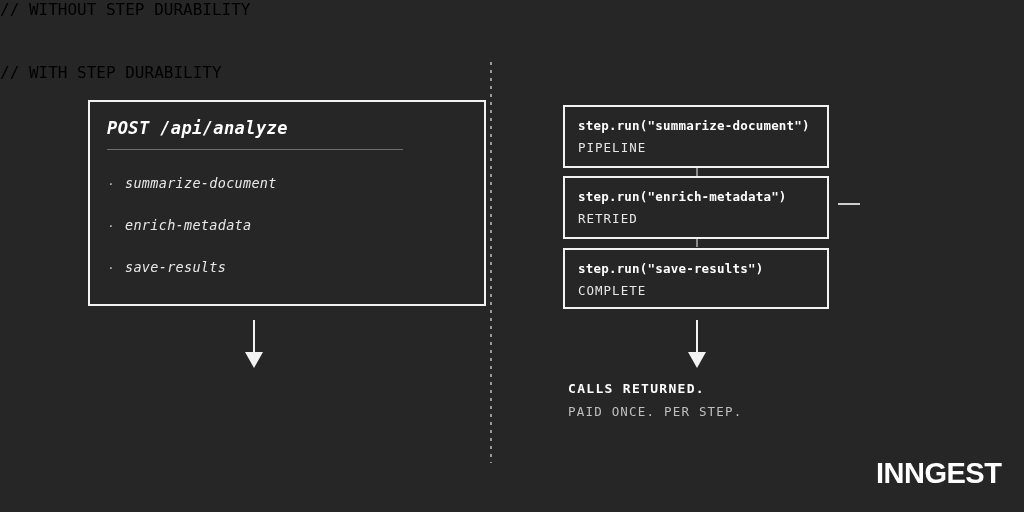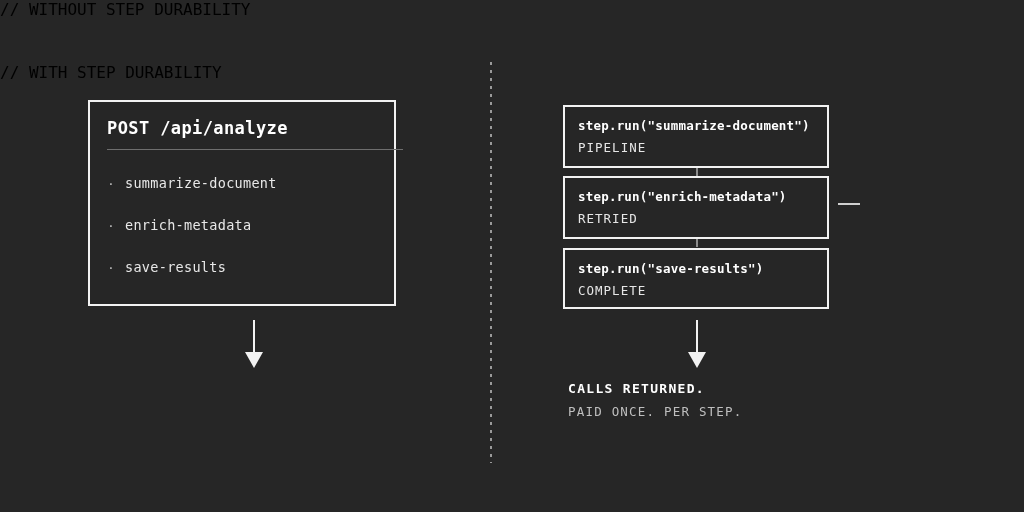--- a/index.html
+++ b/index.html
@@ -30,25 +30,26 @@
     background-image: linear-gradient(to bottom, #9a9a9a 0 3px, rgba(0,0,0,0) 3px 8px);
     background-size: 2px 8px;
     background-repeat: repeat-y;
   }
 
   
   #monolith {
     position: absolute;
     left: 88px;
     top: 100px;
-    width: 308px;
+    width: 398px;
     height: 206px;
     border: 2px solid #f2f2f2;
     box-sizing: border-box;
     background: #262626;
+    font-style: italic;
   }
   #monolith-title {
     position: absolute;
     left: 17px;
     top: 16px;
     font-family: "DejaVu Sans Mono", monospace;
     font-size: 17px;
     font-weight: bold;
     color: #ffffff;
     letter-spacing: 0.4px;
@@ -279,14 +280,17 @@
   <div class="arrow" id="arrow-right">
     <div class="arrow-shaft"></div>
     <div class="arrow-head"></div>
   </div>
 
   <div class="outcome" id="outcome-right">
     <div class="outcome-head">CALLS RETURNED.</div>
     <div class="outcome-sub">PAID ONCE. PER STEP.</div>
   </div>
 
+  <div id="logo">
+    <span id="logo-text">INNGEST</span>
+  </div>
 
 </div>
 
 </body></html>

